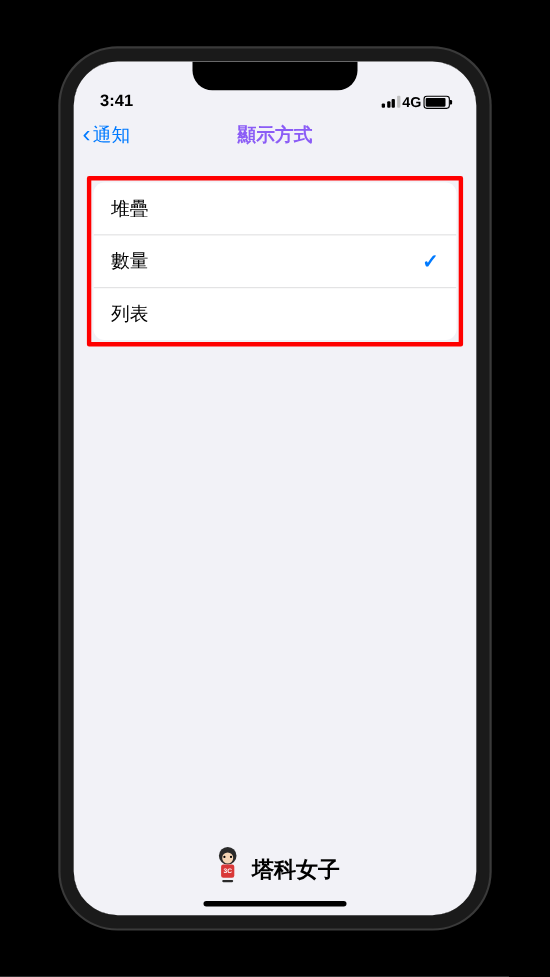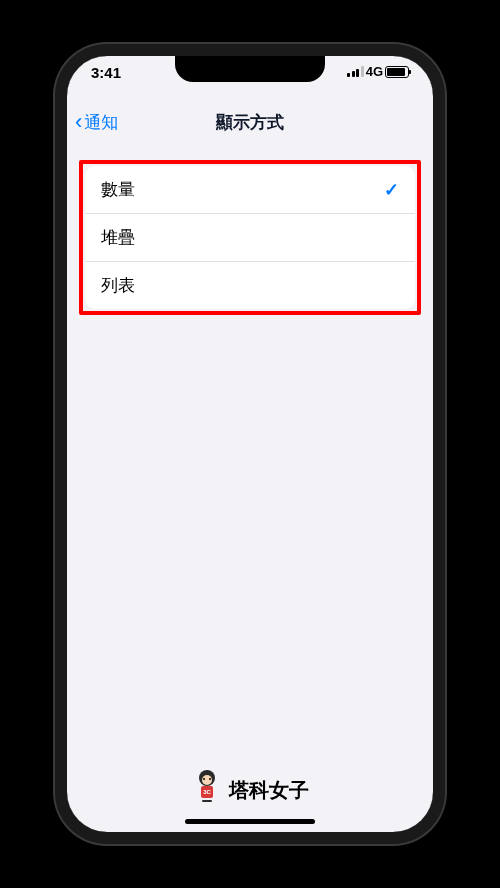--- a/index.html
+++ b/index.html
@@ -39,21 +39,21 @@
       background: #f2f2f7;
       border-radius: 40px;
       overflow: hidden;
       display: flex;
       flex-direction: column;
     }
     .status-bar {
       height: 44px;
       display: flex;
       justify-content: space-between;
-      align-items: flex-start;
+      align-items: flex-end;
       padding: 0 24px;
       padding-top: 8px;
       font-size: 15px;
       font-weight: 600;
       color: #000;
     }
     .status-right {
       display: flex;
       align-items: center;
       gap: 0;
@@ -121,21 +121,21 @@
       font-size: 22px;
       font-weight: 500;
       line-height: 1;
     }
     .nav-title {
       position: absolute;
       left: 50%;
       transform: translateX(-50%);
       font-size: 17px;
       font-weight: 600;
-      color: #0f172a;
+      color: #8b5cf6;
     }
     .content {
       flex: 1;
       padding: 16px 12px;
       position: relative;
     }
     .highlight-box {
       border: 4px solid #ff0000;
       border-radius: 2px;
       padding: 2px;
@@ -222,25 +222,25 @@
         <span class="back-chevron">‹</span>
         <span>通知</span>
       </div>
       <div class="nav-title">顯示方式</div>
     </div>
 
     <div class="content">
       <div class="highlight-box">
         <div class="list-group">
           <div class="list-item">
+            <span>堆疊</span>
+          </div>
+          <div class="list-item">
             <span>數量</span>
             <span class="checkmark">✓</span>
-          </div>
-          <div class="list-item">
-            <span>堆疊</span>
           </div>
           <div class="list-item">
             <span>列表</span>
           </div>
         </div>
       </div>
     </div>
 
     <div class="watermark">
       <div class="watermark-icon">

